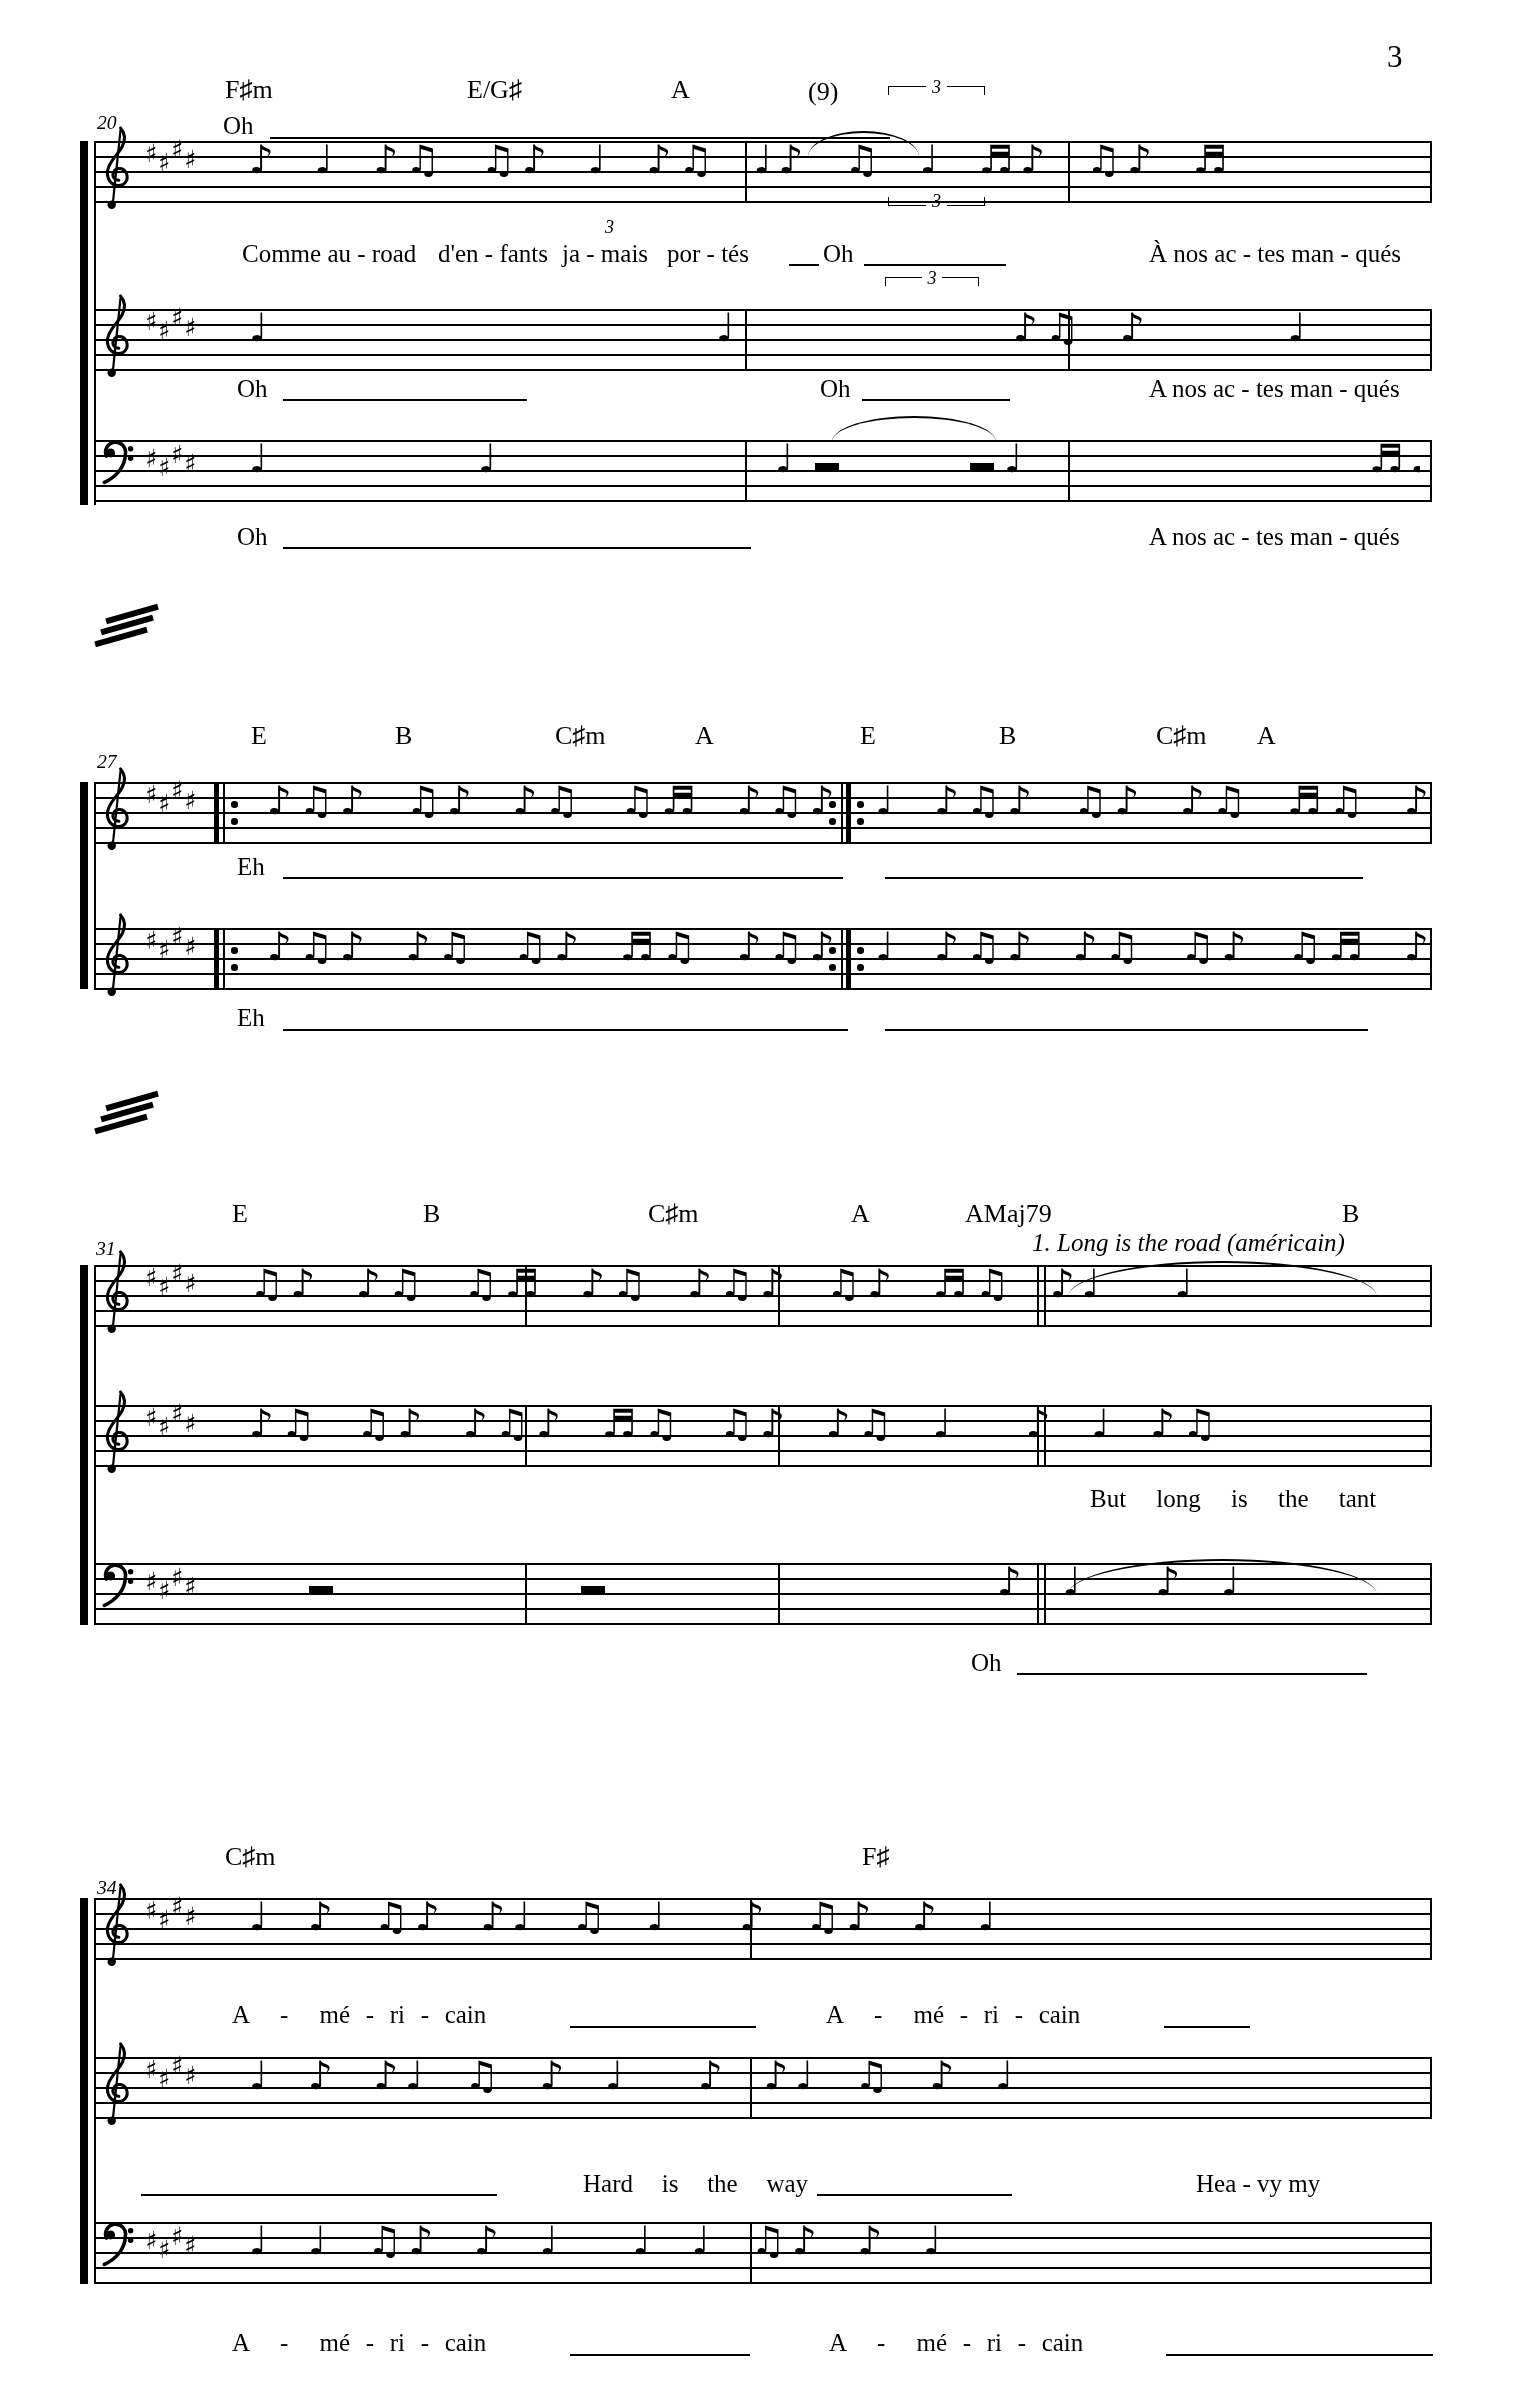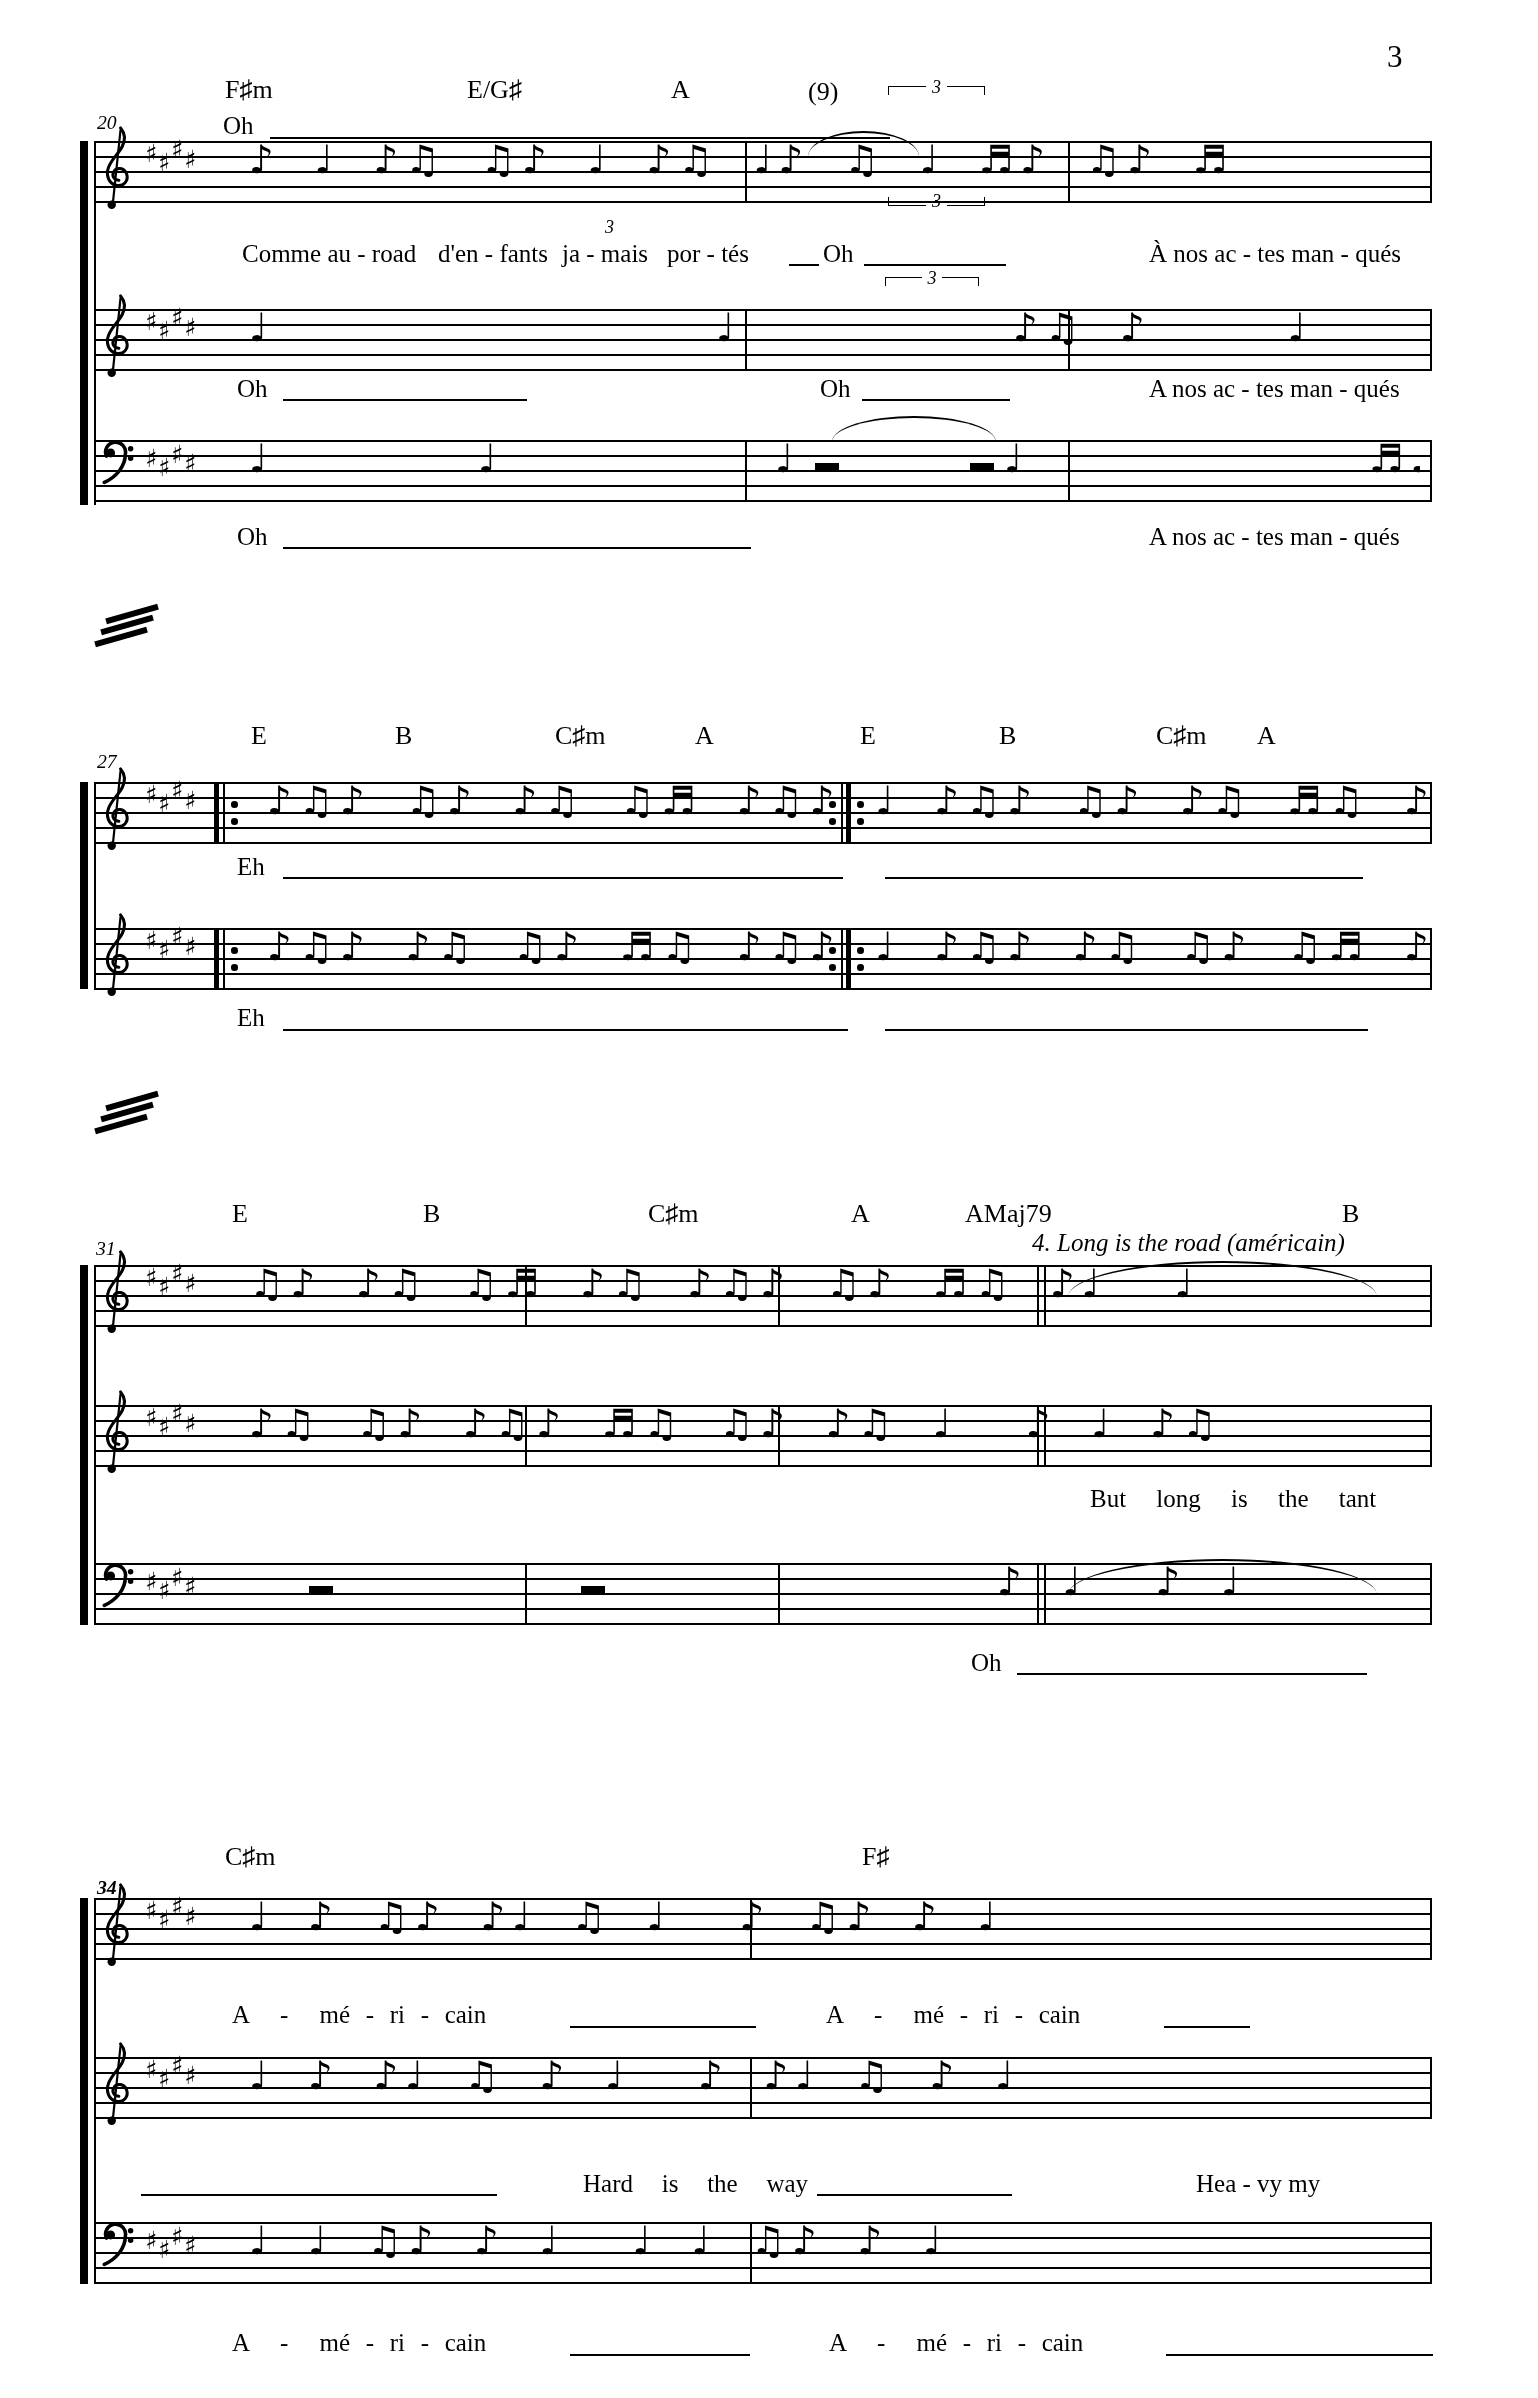--- a/index.html
+++ b/index.html
@@ -232,21 +232,21 @@
       <i></i>
     </div>
 
   <div class="abs measure-num" style="left:96px;top:1237px;">31</div>
   <div class="abs chord" style="left:232px;top:1199px;">E</div>
   <div class="abs chord" style="left:423px;top:1199px;">B</div>
   <div class="abs chord" style="left:648px;top:1199px;">C♯m</div>
   <div class="abs chord" style="left:851px;top:1199px;">A</div>
   <div class="abs chord" style="left:965px;top:1199px;">AMaj79</div>
   <div class="abs chord" style="left:1342px;top:1199px;">B</div>
-  <div class="abs section-label" style="left:1032px;top:1229px;">4. Long is the road (américain)</div>
+  <div class="abs section-label" style="left:1032px;top:1229px;">1. Long is the road (américain)</div>
 
   <div class="brace" style="top:1265px;height:360px;"></div>
   <div class="sysline" style="top:1265px;height:360px;"></div>
 
   <div class="staff" style="top:1265px;">
     <svg class="clef" style="left:1.9px;top:-17px;width:39px;height:94px;" viewBox="0 0 42 100" width="39" height="94">
         <use href="#treble"></use>
       </svg>
     <span class="keysig"><span>♯</span><span>♯</span><span>♯</span><span>♯</span></span>
     <span class="notes">♫♪ ♪♫ ♫♬ ♪♫ ♪♫♪ ♫♪ ♬♫ ♪♩  ♩</span>
@@ -283,21 +283,21 @@
     <span class="bl" style="left:431px;"></span>
     <span class="bl" style="left:684px;"></span>
     <span class="bl" style="left:943px;"></span>
     <span class="bl" style="left:950px;"></span>
     <span class="bl" style="left:1336px;"></span>
   </div>
   <div class="slur" style="left:1068px;top:1559px;width:309px;height:34px;"></div>
   <div class="abs lyric" style="left:971px;top:1649px;">Oh</div>
   <div class="ext" style="left:1017px;top:1673px;width:350px;"></div>
 
-  <div class="abs measure-num" style="left:97px;top:1876px;font-weight:bold;">34</div>
+  <div class="abs measure-num" style="left:97px;top:1876px;">34</div>
   <div class="abs chord" style="left:225px;top:1842px;">C♯m</div>
   <div class="abs chord" style="left:862px;top:1842px;">F♯</div>
 
   <div class="brace" style="top:1898px;height:386px;"></div>
   <div class="sysline" style="top:1898px;height:386px;"></div>
 
   <div class="staff" style="top:1898px;">
     <svg class="clef" style="left:1.9px;top:-17px;width:39px;height:94px;" viewBox="0 0 42 100" width="39" height="94">
         <use href="#treble"></use>
       </svg>

